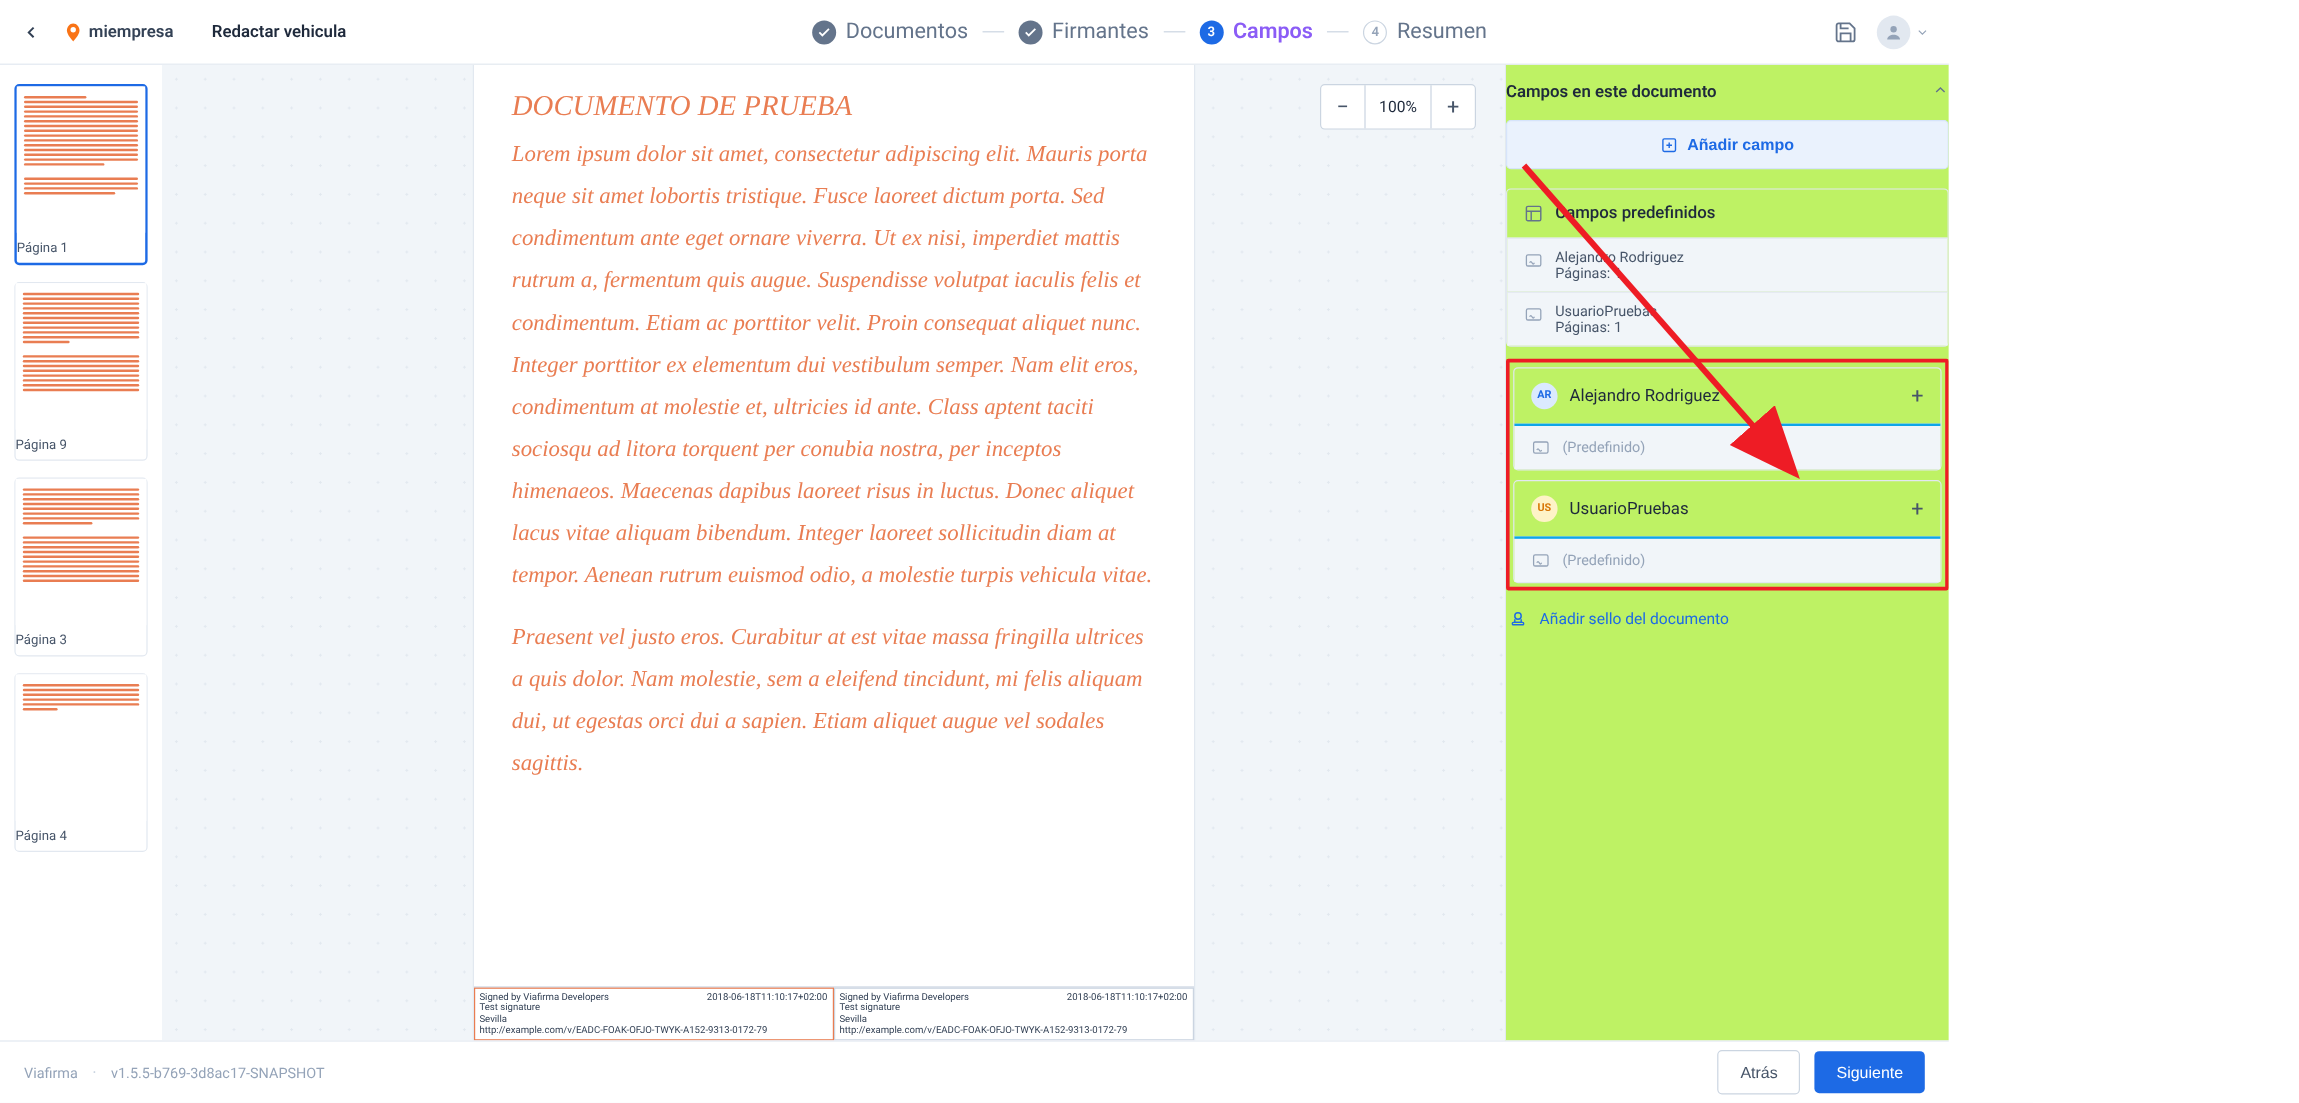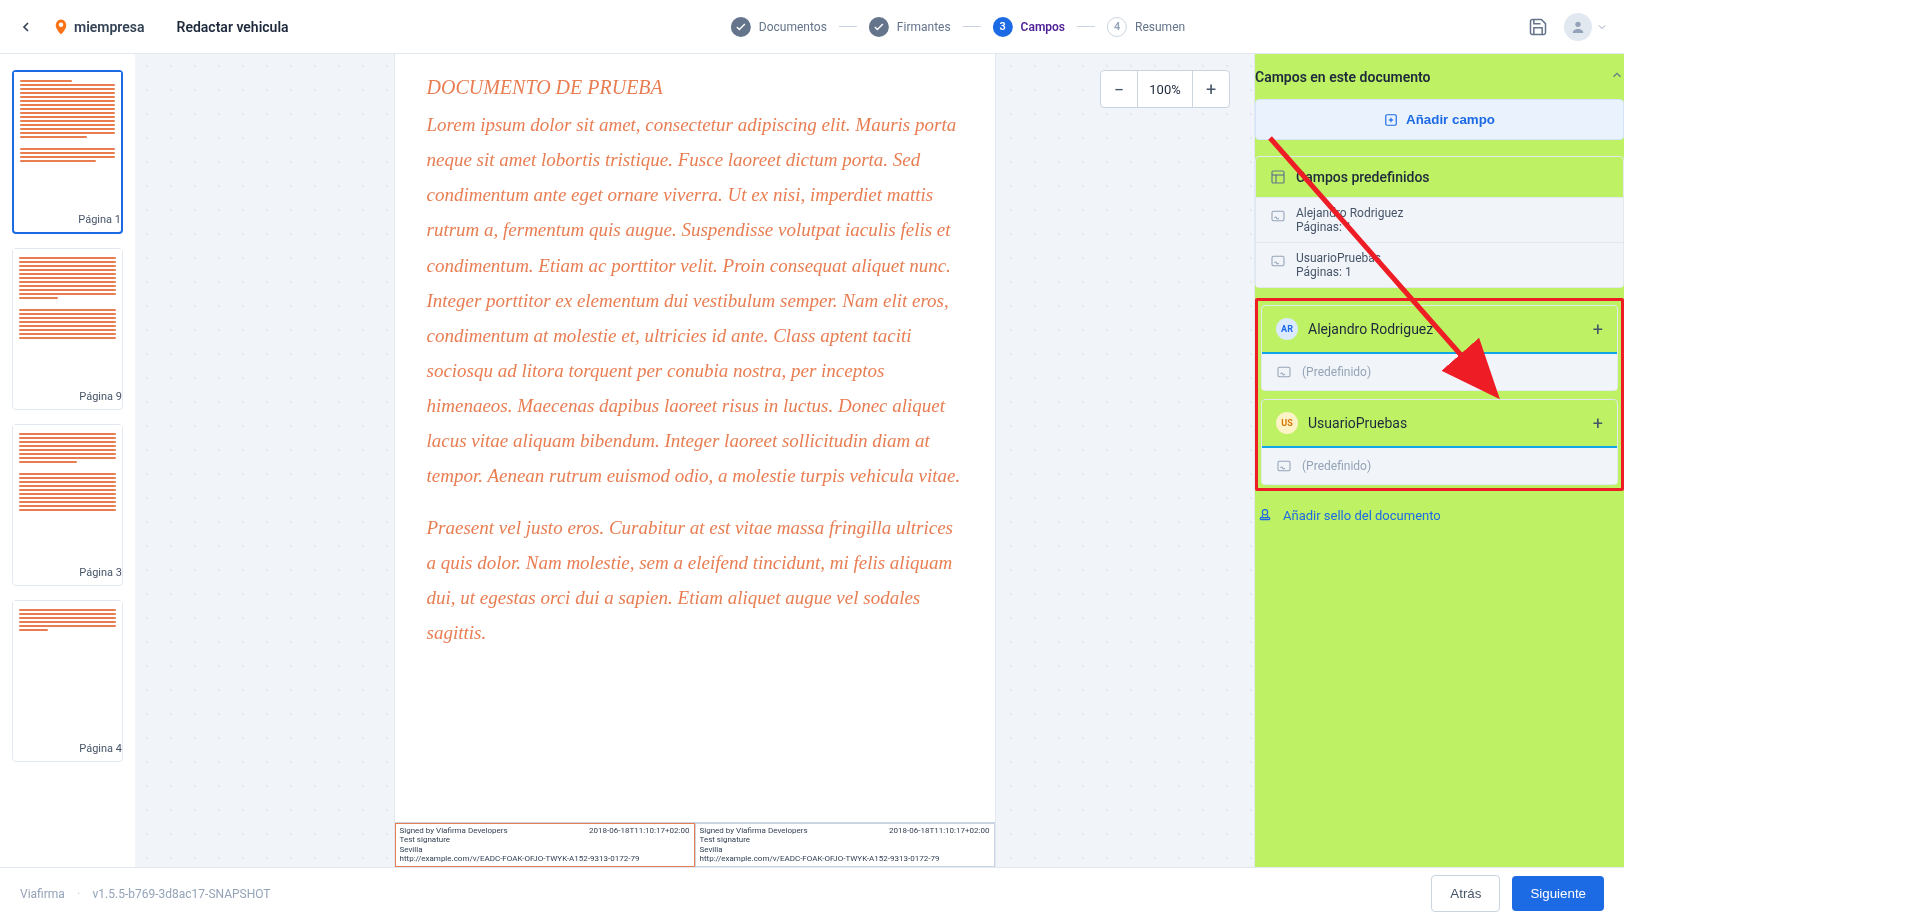--- a/index.html
+++ b/index.html
@@ -11,44 +11,44 @@
 .back-btn { width: 20px; height: 20px; display: flex; align-items: center; justify-content: center; cursor: pointer; color: #334155; }
 .logo { display: flex; align-items: center; gap: 4px; font-weight: 600; color: #334155; }
 .logo-icon { width: 18px; height: 18px; }
 .header-title { font-weight: 600; margin-left: 16px; color: #1e293b; }
 .stepper { display: flex; align-items: center; gap: 12px; position: absolute; left: 50%; transform: translateX(-50%); }
 .step { display: flex; align-items: center; gap: 8px; }
 .step-circle { width: 20px; height: 20px; border-radius: 50%; display: flex; align-items: center; justify-content: center; font-size: 11px; font-weight: 600; }
 .step-done { background: #64748b; color: #fff; }
 .step-active { background: #1d6ae5; color: #fff; }
 .step-pending { border: 1.5px solid #cbd5e1; color: #94a3b8; background: #fff; }
-.step-label { font-size: 12px; color: #64748b; }
-.step.active .step-label { color: #4c1d95; font-weight: 600; }
+.step-label { font-size: 18px; color: #64748b; }
+.step.active .step-label { color: #8b5cf6; font-weight: 600; }
 .step-sep { width: 18px; height: 1px; background: #cbd5e1; }
 .header-right { margin-left: auto; display: flex; align-items: center; gap: 16px; }
 .save-icon { width: 20px; height: 20px; color: #64748b; cursor: pointer; }
 .avatar { width: 28px; height: 28px; border-radius: 50%; background: #e2e8f0; display: flex; align-items: center; justify-content: center; cursor: pointer; }
 .chev { margin-left: 4px; color: #94a3b8; }
 
 
 .body { flex: 1; display: flex; overflow: hidden; position: relative; }
 
 
 .thumbs { width: 135px; padding: 16px 12px; overflow-y: auto; }
 .thumb { border: 1px solid #e2e8f0; border-radius: 4px; margin-bottom: 14px; cursor: pointer; }
 .thumb.selected { border: 2px solid #1d6ae5; }
 .thumb-img { height: 122px; background: #fff; display: flex; flex-direction: column; padding: 8px 6px; gap: 2px; }
 .thumb-line { height: 2px; background: #e97d52; border-radius: 1px; }
-.thumb-label { font-size: 11px; text-align: right; padding: 6px 0; color: #475569; margin-top: 13px; }
+.thumb-label { font-size: 11px; text-align: left; padding: 6px 0; color: #475569; }
 
 
 .canvas-wrap { flex: 1; background: #f1f5f9; position: relative; display: flex; justify-content: center; overflow: auto; padding-top: 0; }
 .dots { position: absolute; inset: 0; background-image: radial-gradient(#cbd5e1 1px, transparent 1px); background-size: 24px 24px; opacity: .4; }
 .page { width: 600px; background: #fff; position: relative; z-index: 1; padding: 22px 32px 50px; margin-top: 0; box-shadow: 0 0 0 1px #e2e8f0; }
-.doc-title { font-family: "Brush Script MT", cursive; color: #e97d52; font-size: 20px; margin-bottom: 8px; font-style: italic; }
+.doc-title { font-family: "Brush Script MT", cursive; color: #e97d52; font-size: 24px; margin-bottom: 8px; font-style: italic; }
 .doc-body { font-family: "Brush Script MT", cursive; color: #e97d52; font-size: 19px; line-height: 1.85; font-style: italic; }
 .doc-body p { margin-bottom: 16px; }
 .sig-row { position: absolute; bottom: 0; left: 0; right: 0; display: flex; border-top: 1px solid #cbd5e1; }
 .sig-box { flex: 1; border: 1px solid #cbd5e1; font-size: 8px; padding: 2px 4px; line-height: 1.2; color: #334155; }
 .sig-box.b1 { border-color: #e97d52; }
 .sig-ts { float: right; }
 
 
 .zoom { position: absolute; top: 16px; right: 24px; z-index: 5; display: flex; border: 1px solid #cbd5e1; border-radius: 4px; background: #fff; }
 .zoom-btn { width: 36px; height: 36px; display: flex; align-items: center; justify-content: center; cursor: pointer; font-size: 18px; color: #475569; }

